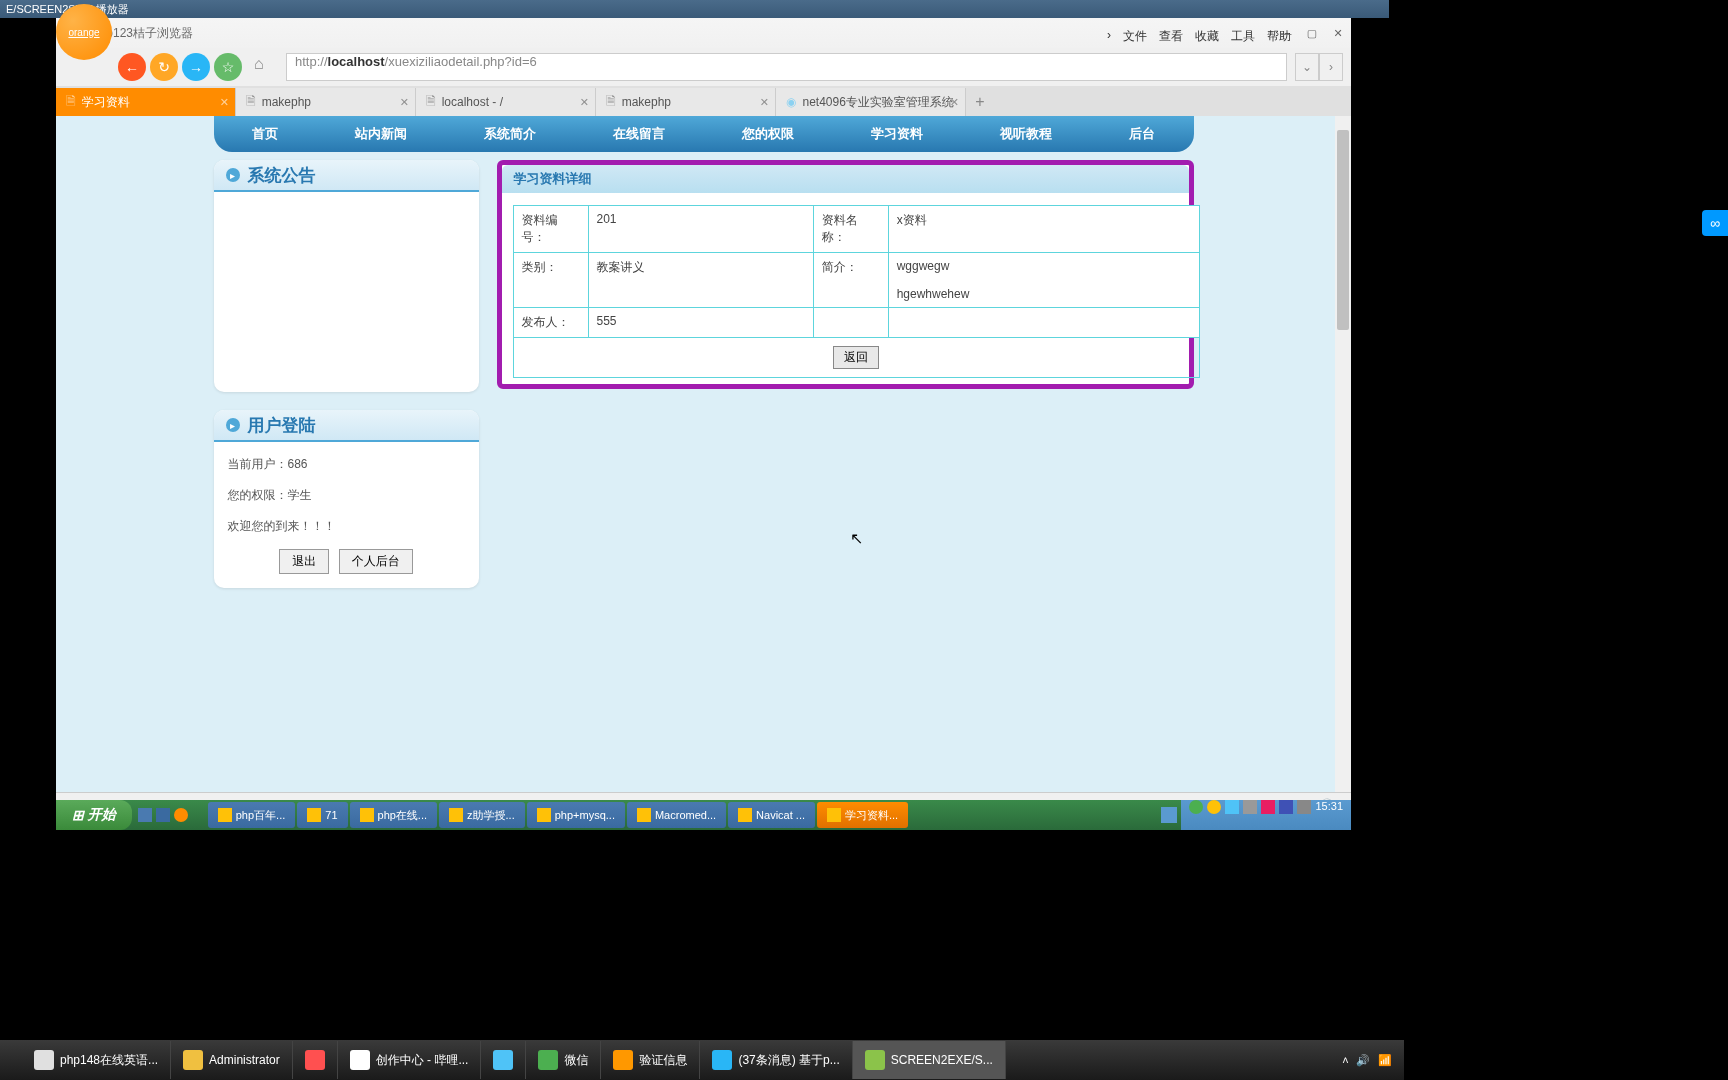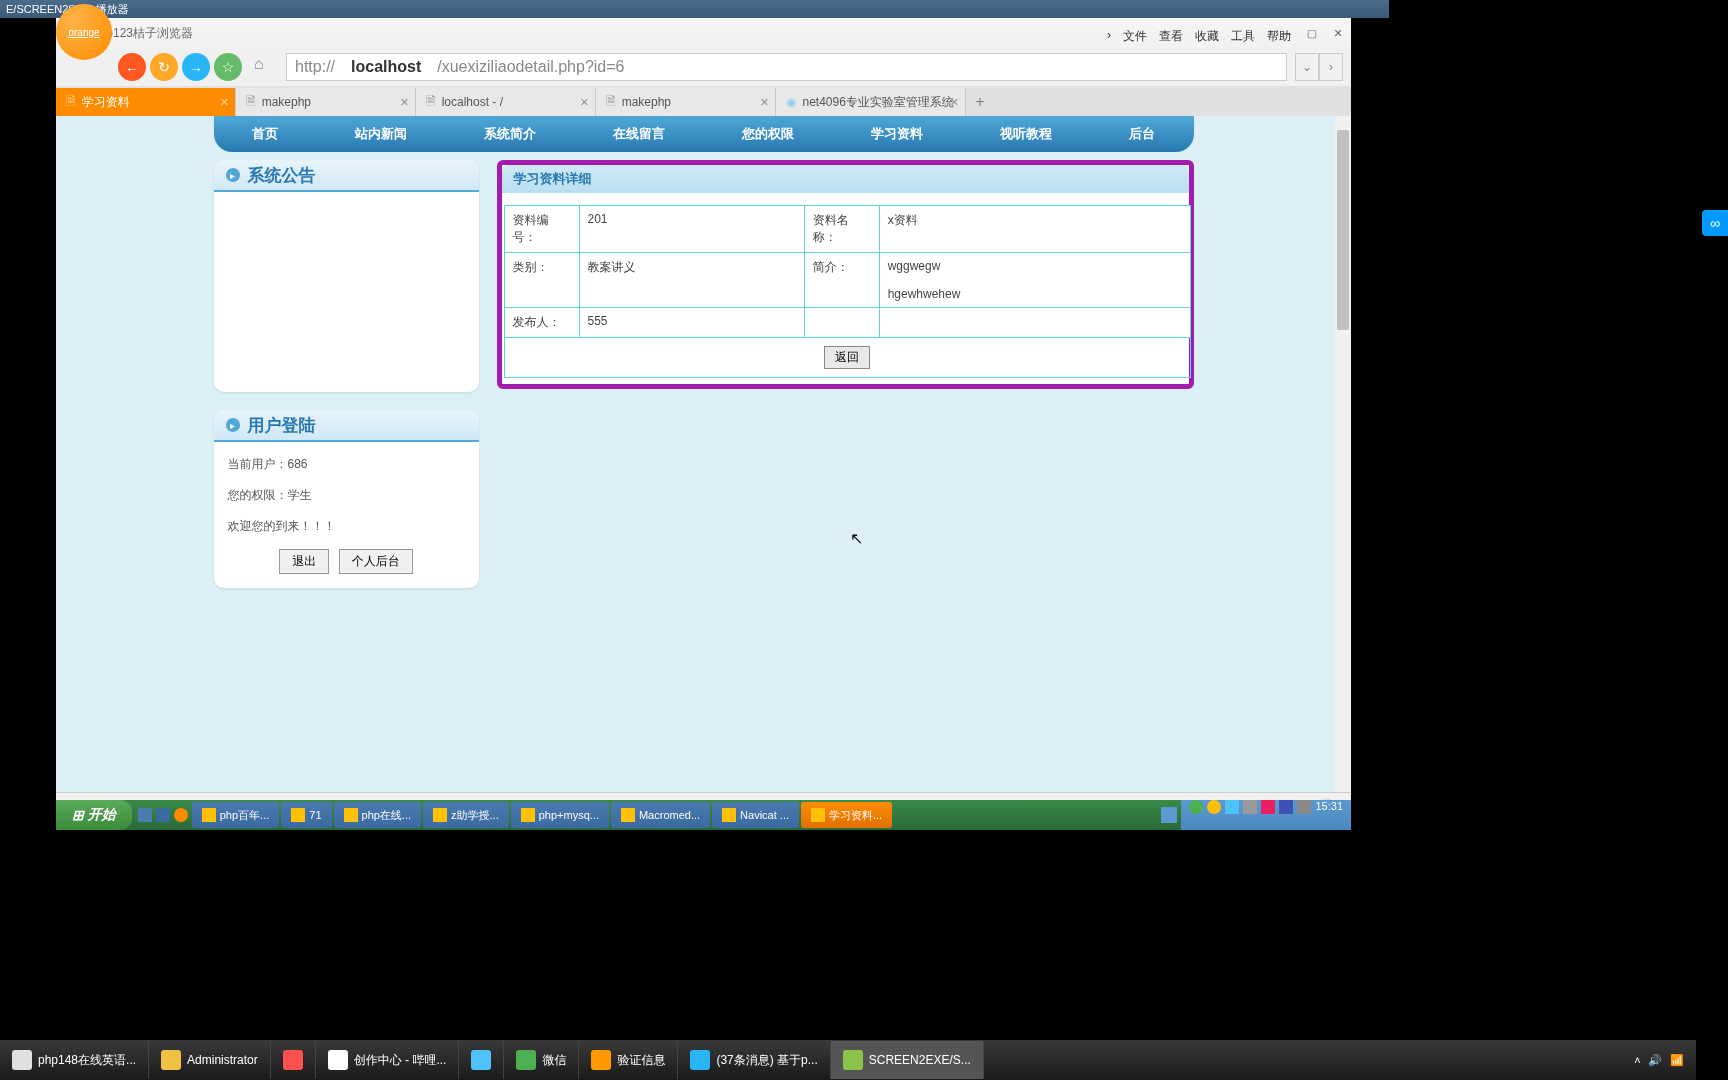--- a/index.html
+++ b/index.html
@@ -14,21 +14,21 @@
 .menu-bar span { font-size: 12px; color: #333; cursor: pointer; }
 .win-controls { position: absolute; right: 4px; top: 8px; display: flex; gap: 8px; }
 .win-controls span { width: 18px; height: 14px; display: inline-flex; align-items: center; justify-content: center; font-size: 11px; color: #666; cursor: pointer; }
 .toolbar { display: flex; align-items: center; height: 38px; padding: 0 8px 0 62px; gap: 4px; background: #f0f0f0; position: relative; }
 .nav-btn { width: 28px; height: 28px; border-radius: 50%; display: inline-flex; align-items: center; justify-content: center; font-size: 14px; color: #fff; cursor: pointer; }
 .nav-back { background: #ff5722; }
 .nav-refresh { background: #ffa726; }
 .nav-fwd { background: #29b6f6; }
 .nav-star { background: #66bb6a; }
 .home-btn { width: 24px; height: 24px; margin-left: 8px; color: #888; cursor: pointer; font-size: 16px; }
-.url-bar { flex: 1; height: 28px; border: 1px solid #ccc; background: #fff; padding: 0 8px; display: flex; align-items: center; font-size: 16px; color: #888; margin-left: 4px; gap: 16px; }
+.url-bar { flex: 1; height: 28px; border: 1px solid #ccc; background: #fff; padding: 0 8px; display: flex; align-items: flex-start; font-size: 13px; color: #888; margin-left: 4px; }
 .url-bar .host { color: #333; font-weight: bold; }
 .url-nav { display: flex; margin-left: 4px; }
 .url-nav span { width: 24px; height: 28px; border: 1px solid #ccc; display: inline-flex; align-items: center; justify-content: center; color: #888; cursor: pointer; font-size: 12px; }
 .tab-bar { display: flex; height: 30px; background: #e0e0e0; align-items: flex-end; }
 .tab { height: 28px; min-width: 180px; max-width: 200px; padding: 0 10px; display: flex; align-items: center; gap: 6px; font-size: 12px; color: #555; border-right: 1px solid #ccc; cursor: pointer; position: relative; background: #e8e8e8; }
 .tab.active { background: #ff8c00; color: #fff; }
 .tab .file-icon { font-size: 12px; opacity: 0.6; }
 .tab .close { position: absolute; right: 6px; font-size: 11px; opacity: 0.6; }
 .tab-add { width: 28px; height: 28px; display: flex; align-items: center; justify-content: center; color: #888; cursor: pointer; }
 .content-area { height: 680px; overflow-y: auto; background: #dceff7; position: relative; }
@@ -50,39 +50,39 @@
 .panel-title { color: #2878b0; font-size: 17px; font-weight: bold; }
 .panel-body { padding: 14px; font-size: 12px; color: #555; min-height: 100px; }
 .panel-body.announce { min-height: 200px; }
 .panel-body p { margin-bottom: 14px; }
 .btn-row { text-align: center; margin-top: 8px; }
 .btn-row button { padding: 3px 12px; font-size: 12px; border: 1px solid #999; background: #f0f0f0; cursor: pointer; margin: 0 3px; }
 .main-content { flex: 1; }
 .detail-panel { background: #fff; border: 5px solid #a21caf; border-radius: 6px; }
 .detail-header { height: 28px; background: linear-gradient(#d0e8f5, #b8dff0); padding: 0 12px; display: flex; align-items: center; border-radius: 6px 6px 0 0; }
 .detail-header span { color: #2878b0; font-size: 13px; font-weight: bold; }
-.detail-table { width: 100%; border-collapse: collapse; margin: 12px 2px 6px; padding-left: 44px; }
+.detail-table { width: 100%; border-collapse: collapse; margin: 12px 11px 6px; padding-left: 44px; }
 .detail-table td { border: 1px solid #5dd5dd; padding: 6px 8px; font-size: 12px; color: #444; vertical-align: top; }
 .detail-table .label-cell { width: 75px; background: #fff; }
 .detail-table .val-cell { background: #fff; }
 .download-link { color: #444; cursor: pointer; }
 .return-row td { text-align: center; padding: 8px; }
 .return-btn { padding: 2px 10px; border: 1px solid #888; background: #e8e8e8; font-size: 12px; cursor: pointer; }
 .status-bar { position: absolute; bottom: 0; left: 0; width: 100%; height: 26px; background: #f0f0f0; border-top: 1px solid #ccc; display: flex; align-items: center; justify-content: flex-end; gap: 20px; padding: 0 16px; }
 .status-bar span { color: #888; font-size: 14px; cursor: pointer; }
 .cursor { position: absolute; left: 850px; top: 529px; font-size: 16px; z-index: 100; pointer-events: none; }
 .inner-taskbar { position: absolute; top: 800px; left: 56px; width: 1295px; height: 30px; background: linear-gradient(#3a8a4a, #2a6a3a); display: flex; align-items: center; }
 .start-btn { height: 30px; padding: 0 16px; background: linear-gradient(#5aaa5a, #3a8a3a); color: #fff; font-size: 14px; font-weight: bold; display: flex; align-items: center; gap: 4px; border-radius: 0 12px 12px 0; cursor: pointer; font-style: italic; }
-.tb-items { display: flex; flex: 1; gap: 2px; margin-left: 4px; }
+.tb-items { display: flex; flex: 1; gap: 2px; margin-left: 20px; }
 .tb-item { height: 26px; padding: 0 10px; background: linear-gradient(#4a7ab0, #3a6aa0); color: #fff; font-size: 11px; display: flex; align-items: center; gap: 4px; border-radius: 3px; cursor: pointer; }
 .tb-item.active { background: linear-gradient(#ff8c00, #e07000); }
 .tb-tray { display: flex; align-items: flex-start; gap: 4px; padding: 0 8px; background: linear-gradient(#5a9ad0, #4a8ac0); height: 30px; }
 .tb-tray span { font-size: 11px; color: #fff; }
 .tray-icon { width: 14px; height: 14px; display: inline-block; }
-.outer-taskbar { position: absolute; bottom: 0; left: 0; width: 1696px; height: 40px; background: linear-gradient(#3a3a3a, #1a1a1a); display: flex; align-items: center; }
+.outer-taskbar { position: absolute; bottom: 0; left: 0; width: 1404px; height: 40px; background: linear-gradient(#3a3a3a, #1a1a1a); display: flex; align-items: center; padding-left: 22px; }
 .ot-item { height: 38px; padding: 0 12px; display: flex; align-items: center; gap: 6px; color: #fff; font-size: 12px; cursor: pointer; border-right: 1px solid #444; }
 .ot-item.active { background: #555; }
 .ot-icon { width: 20px; height: 20px; border-radius: 3px; display: inline-block; }
 .ot-tray { margin-left: auto; display: flex; align-items: center; gap: 8px; padding: 0 12px; color: #fff; font-size: 11px; }
 .side-widget { position: absolute; right: 0; top: 210px; width: 26px; height: 26px; background: #0099ff; border-radius: 4px 0 0 4px; display: flex; align-items: center; justify-content: center; color: #fff; font-size: 14px; cursor: pointer; }
 </style>
 </head>
 <body>
 
 <div class="outer-titlebar">E/SCREEN2SWF 播放器</div>

